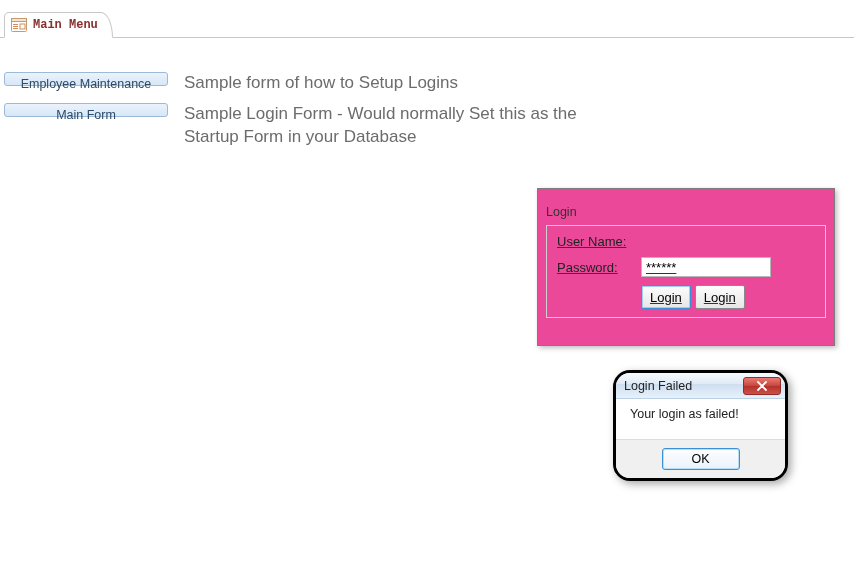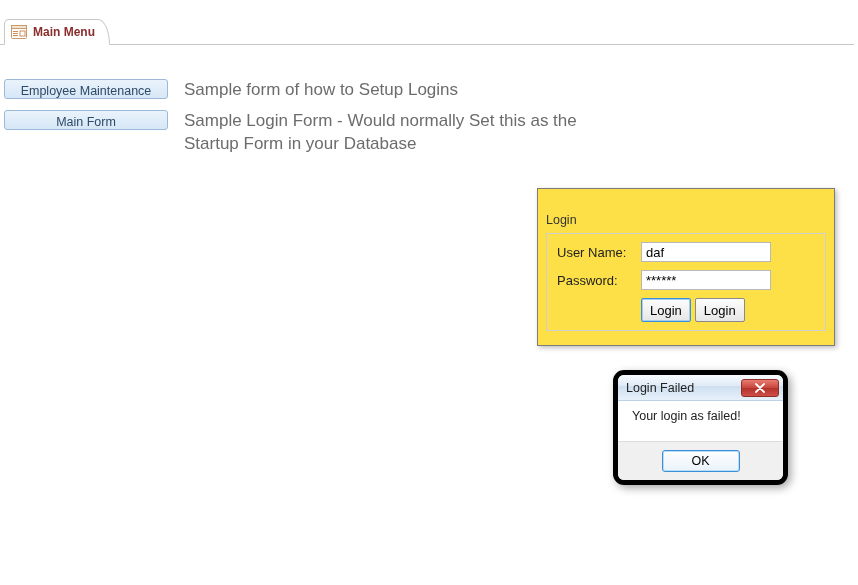--- a/index.html
+++ b/index.html
@@ -11,21 +11,22 @@
     background: #ffffff;
     color: #333;
     position: relative;
     overflow: hidden;
   }
 
   
   .tab-strip {
     position: relative;
     height: 28px;
-    margin-top: 19px;
+    margin-top: 12px;
+    font-family: Liberation Mono, monospace;
   }
   .tab {
     position: absolute;
     left: 4px; top: 0;
     height: 26px;
     padding: 0 14px 0 6px;
     display: flex;
     align-items: center;
     gap: 6px;
     border: 1px solid #c7c7c7;
@@ -60,21 +61,21 @@
     padding: 32px 0 0 4px;
   }
   .menu-row {
     display: flex;
     align-items: flex-start;
     gap: 16px;
     margin-bottom: 8px;
   }
   .menu-btn {
     width: 164px;
-    height: 20px;
+    height: 14px;
     border: 1px solid #9db9d9;
     border-radius: 3px;
     background: linear-gradient(#eaf3fb, #d6e7f7);
     color: #2d4a68;
     font-size: 12.5px;
     cursor: pointer;
     text-align: center;
     line-height: 22px;
     padding: 0;
     font-family: inherit;
@@ -85,32 +86,33 @@
     max-width: 420px;
     line-height: 1.35;
   }
 
   
   .login-dialog {
     position: absolute;
     left: 537px; top: 188px;
     width: 298px; height: 158px;
     border: 1px solid #7c7c7c;
-    background: #fde047;
+    background: #ec4899;
     box-shadow: 2px 2px 5px rgba(0,0,0,0.25);
-    padding: 24px 8px 8px 8px;
+    padding: 16px 8px 8px 8px;
   }
   .login-title {
     font-size: 12.5px;
     color: #333;
     margin-bottom: 6px;
   }
   .login-fieldset {
     border: 1px solid #cfcfcf;
     padding: 8px 10px 2px 10px;
+    text-decoration: underline;
   }
   .field-row {
     display: flex;
     align-items: center;
     margin-bottom: 8px;
   }
   .field-label {
     width: 84px;
     font-size: 13px;
     color: #222;
@@ -145,22 +147,22 @@
     border: 1px solid #3a8fd8;
     box-shadow: inset 0 0 0 1px #9fd0f2;
   }
 
   
   .msgbox {
     position: absolute;
     left: 613px; top: 370px;
     width: 175px;
     background: #fff;
-    border: 5px solid #000000;
-    border-radius: 11px;
+    border: 3px solid #000000;
+    border-radius: 17px;
     box-shadow: 3px 3px 8px rgba(0,0,0,0.35);
     overflow: hidden;
   }
   .msgbox-title {
     height: 26px;
     background: linear-gradient(#f7fbff, #dfeaf6 45%, #cfdff0 46%, #e7f1fb);
     border-bottom: 1px solid #bcd0e6;
     display: flex;
     align-items: center;
     justify-content: space-between;
@@ -230,21 +232,20 @@
     <button class="menu-btn">Main Form</button>
     <div class="menu-desc">Sample Login Form - Would normally Set this as the Startup Form in your Database</div>
   </div>
 </div>
 
 <div class="login-dialog">
   <div class="login-title">Login</div>
   <div class="login-fieldset">
     <div class="field-row">
       <div class="field-label">User Name:</div>
-      <input class="field-input" type="text" value="daf" style="">
     </div>
     <div class="field-row">
       <div class="field-label">Password:</div>
       <input class="field-input" type="text" value="******" style="">
     </div>
     <div class="login-actions">
       <button class="dlg-btn default">Login</button>
       <button class="dlg-btn">Login</button>
     </div>
   </div>

